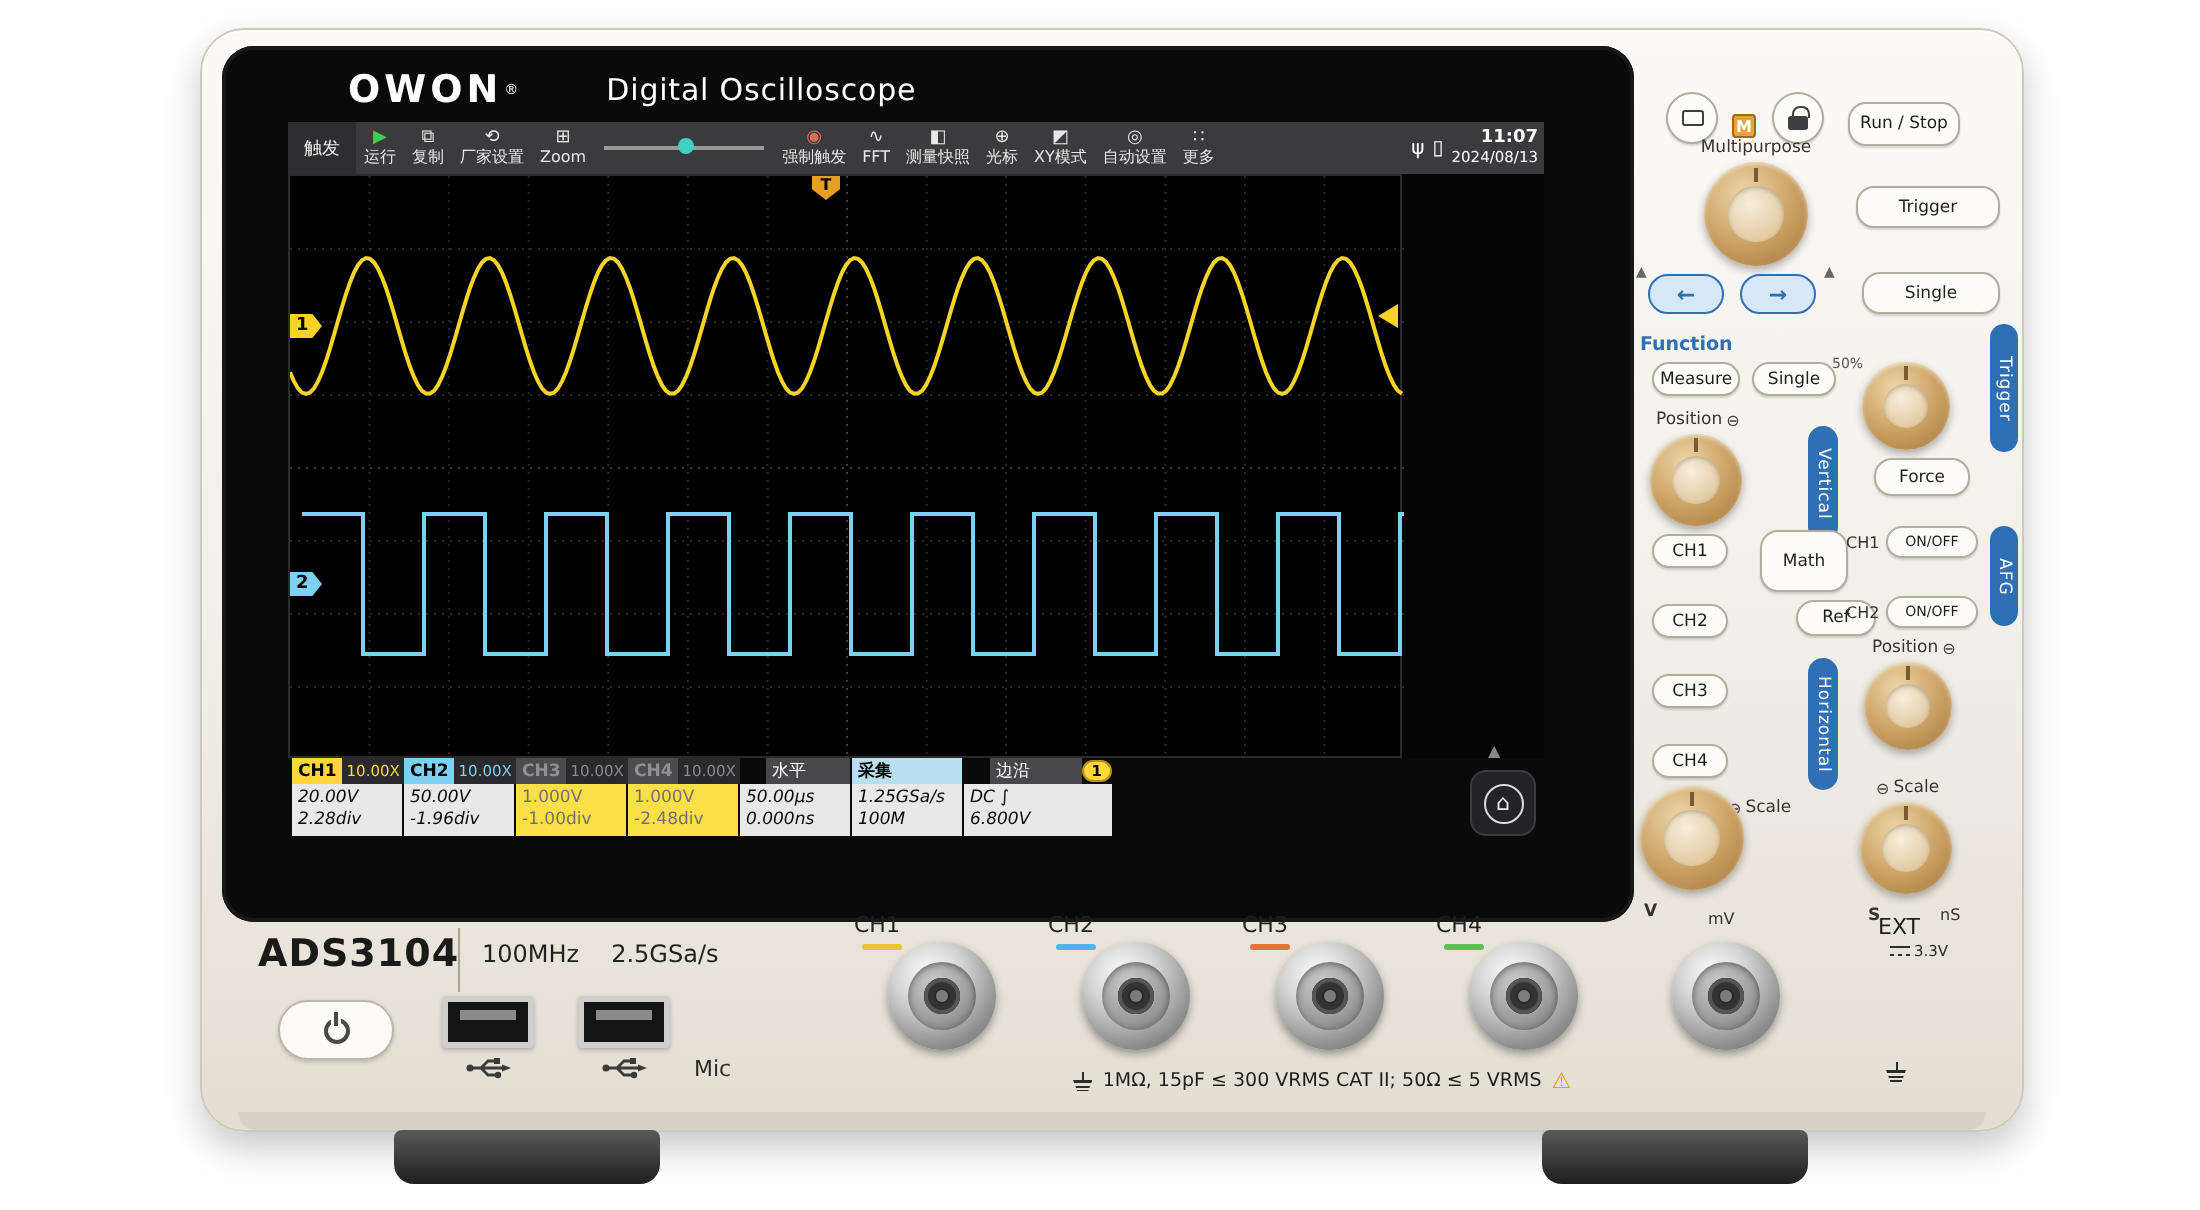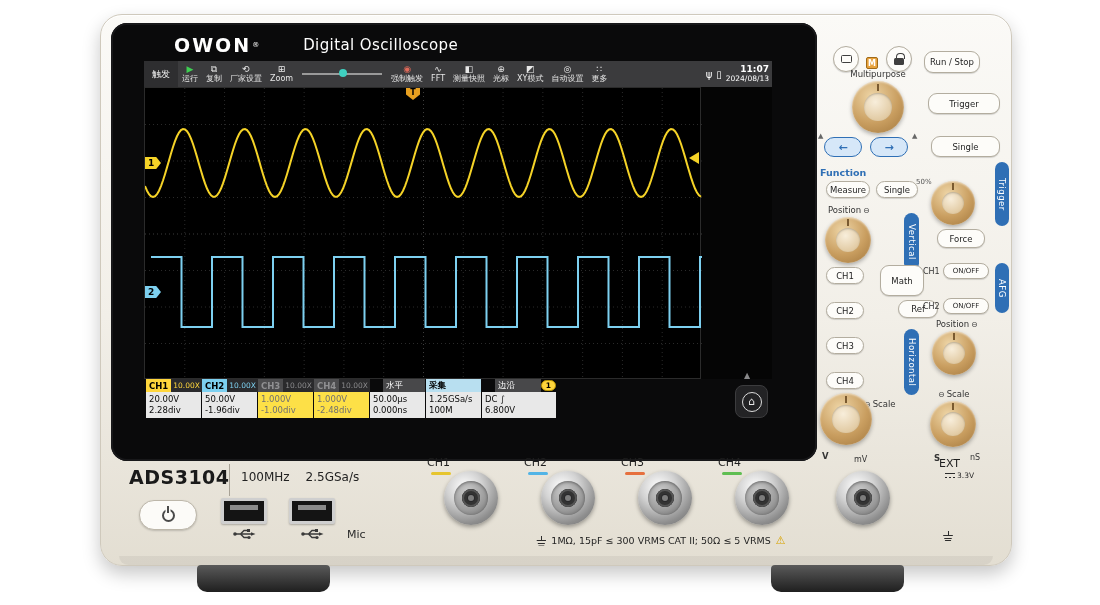--- a/index.html
+++ b/index.html
@@ -70,21 +70,21 @@
   .sb-head { height:13px; display:flex; align-items:stretch; }
   .sb-name { padding:0 3px; font-weight:bold; font-size:8.5px; display:flex; align-items:center;
     background:#4c4c4e; color:#909092; }
   .sb-name.full { flex:1; background:#48484a; color:#fff; font-weight:normal;margin-left:13px; }
   .sb-name.acq { flex:1; background:#b8dff0; color:#000; }
   .sb-name.on { color:#000; }
   .sb-probe { flex:1; background:#2a2a2c; display:flex; align-items:center; justify-content:flex-end;
     padding:0 2px; font-size:7.5px; color:#8a8a8c; }
   .sb-body { flex:1; height:29px; display:flex; flex-direction:column; justify-content:space-between;
     padding:2px 3px; font-size:8.5px; background:#fde047; color:#707072; line-height:11px; }
-  .sb-body.on { background:#e8e8e8; color:#0a0a0a; }
+  .sb-body.on { background:#e8e8e8; color:#0a0a0a;font-style:italic; }
   .badge-1 { margin-left:auto; align-self:center; background:#ffd63c; color:#000; border:1px solid #b89400;
     border-radius:6px; font-size:7.5px; line-height:9px; padding:0 4px; font-weight:bold; }
 
   .scroll-up { position:absolute; left:600px; top:342px; color:#88888a; font-size:8px; }
   .home-btn { position:absolute; left:591px; top:356px; width:33px; height:33px; background:#232325;
     border:1px solid #3c3c3e; border-radius:8px; display:flex; align-items:center; justify-content:center; }
   .home-icon { width:20px; height:20px; border:1.5px solid #dcdcdc; border-radius:50%; color:#e8e8e8;
     font-size:11px; display:flex; align-items:center; justify-content:center; }
 
   

